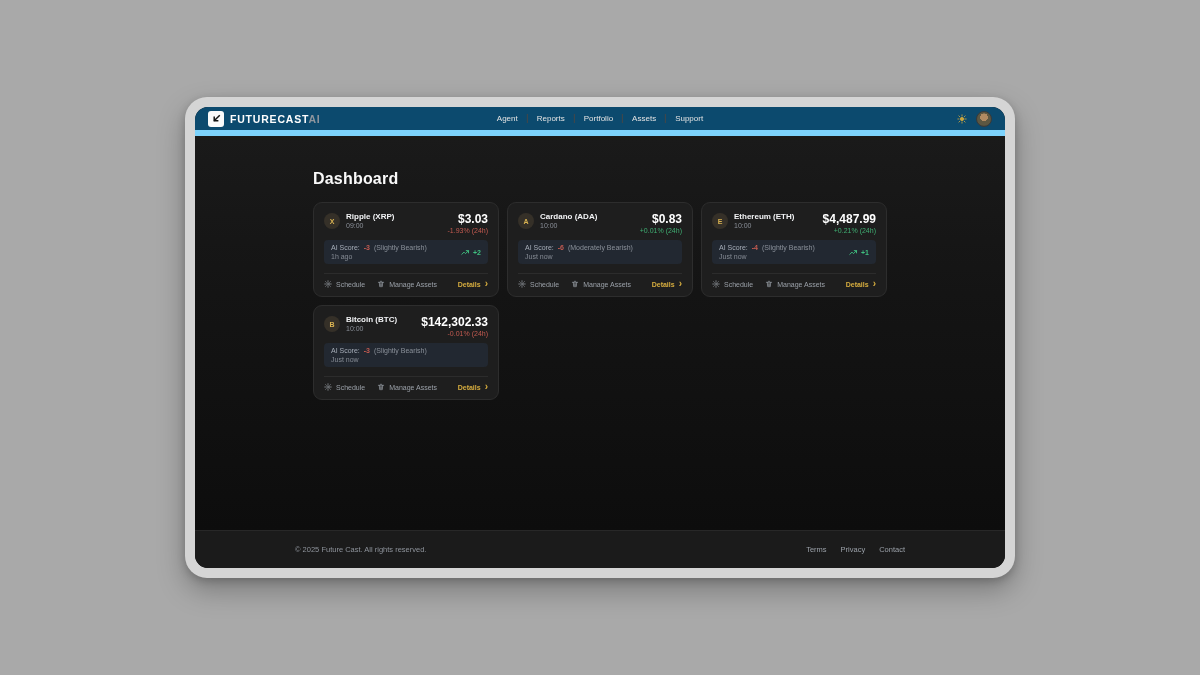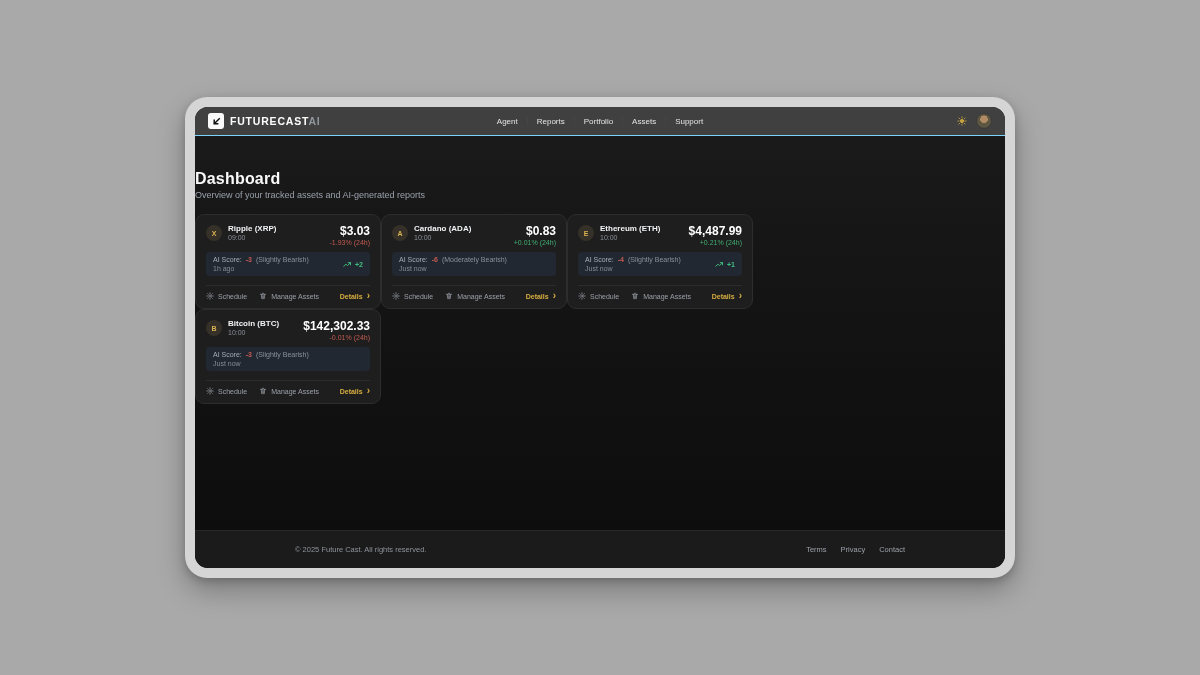--- a/index.html
+++ b/index.html
@@ -13,21 +13,21 @@
     background:#d5d5d5; border-radius:22px; padding:10px;
     box-shadow:0 12px 28px rgba(0,0,0,.28), 0 3px 8px rgba(0,0,0,.18);
   }
   .app {
     width:100%; height:100%; border-radius:13px; overflow:hidden;
     background:#121212; display:flex; flex-direction:column;
   }
 
   
   .navbar {
-    flex:none; height:29px; background:#404040; border-bottom:1px solid #7dd3fc;
+    flex:none; height:29px; background:#0c4a6e; border-bottom:6px solid #7dd3fc;
     display:flex; align-items:center; padding:0 13px; position:relative;
   }
   .brand { display:flex; align-items:center; gap:6px; cursor:pointer; }
   .logo {
     width:16px; height:16px; background:#fafafa; border-radius:3px;
     display:flex; align-items:center; justify-content:center;
   }
   .brand-text { font-size:10.5px; font-weight:700; color:#fdfdfd; letter-spacing:.8px; }
   .brand-suffix { color:#8f969e; }
   .nav-items { position:absolute; left:50%; transform:translateX(-50%); display:flex; align-items:center; }
@@ -39,28 +39,28 @@
   .nav-right { margin-left:auto; display:flex; align-items:center; gap:9px; }
   .theme-toggle { color:#c9a53f; display:flex; cursor:pointer; }
   .avatar {
     width:16px; height:16px; border-radius:50%; cursor:pointer;
     background:radial-gradient(circle at 50% 38%, #b08a62 0 34%, #5c5742 35% 68%, #3a3d31 100%);
     border:1px solid #3a3a3a;
   }
 
   
   .main {
-    flex:1; display:flex; overflow:hidden;
+    flex:1; display:flex; justify-content:center; overflow:hidden;
     background:linear-gradient(180deg,#1a1a1a 0%,#141414 40%,#0d0d0d 100%);
   }
   .content { width:574px; padding-top:34px; }
   .page-title { font-size:16px; font-weight:700; color:#fafafa; letter-spacing:.2px; }
   .subtitle { font-size:9px; color:#9aa1ab; margin-top:2px; }
 
-  .cards { display:flex; flex-wrap:wrap; gap:0; margin-top:14px; }
+  .cards { display:flex; flex-wrap:wrap; gap:8px; margin-top:14px; }
   .card {
     width:186px; height:95px; background:#1e1e1e; border:1px solid #2d2d2d;
     border-radius:9px; padding:9px 10px 8px; display:flex; flex-direction:column;
   }
   .card-head { display:flex; align-items:flex-start; gap:6px; }
   .coin-badge {
     flex:none; width:16px; height:16px; border-radius:50%; margin-top:1px;
     background:#353028; color:#d9b352; font-size:7px; font-weight:700;
     display:flex; align-items:center; justify-content:center;
   }
@@ -139,21 +139,20 @@
               <path d="M12 2v3M12 19v3M2 12h3M19 12h3M4.5 4.5l2 2M17.5 17.5l2 2M19.5 4.5l-2 2M6.5 17.5l-2 2"></path>
             </svg>
           </span>
           <span class="avatar"></span>
         </div>
       </header>
 
       <main class="main">
         <div class="content">
           <h1 class="page-title">Dashboard</h1>
-          <p class="subtitle">Overview of your tracked assets and AI-generated reports</p>
 
           <div class="cards">
 
             <article class="card">
               <div class="card-head">
                 <span class="coin-badge">X</span>
                 <div class="coin-info">
                   <div class="coin-name">Ripple (XRP)</div>
                   <div class="coin-time">09:00</div>
                 </div>

